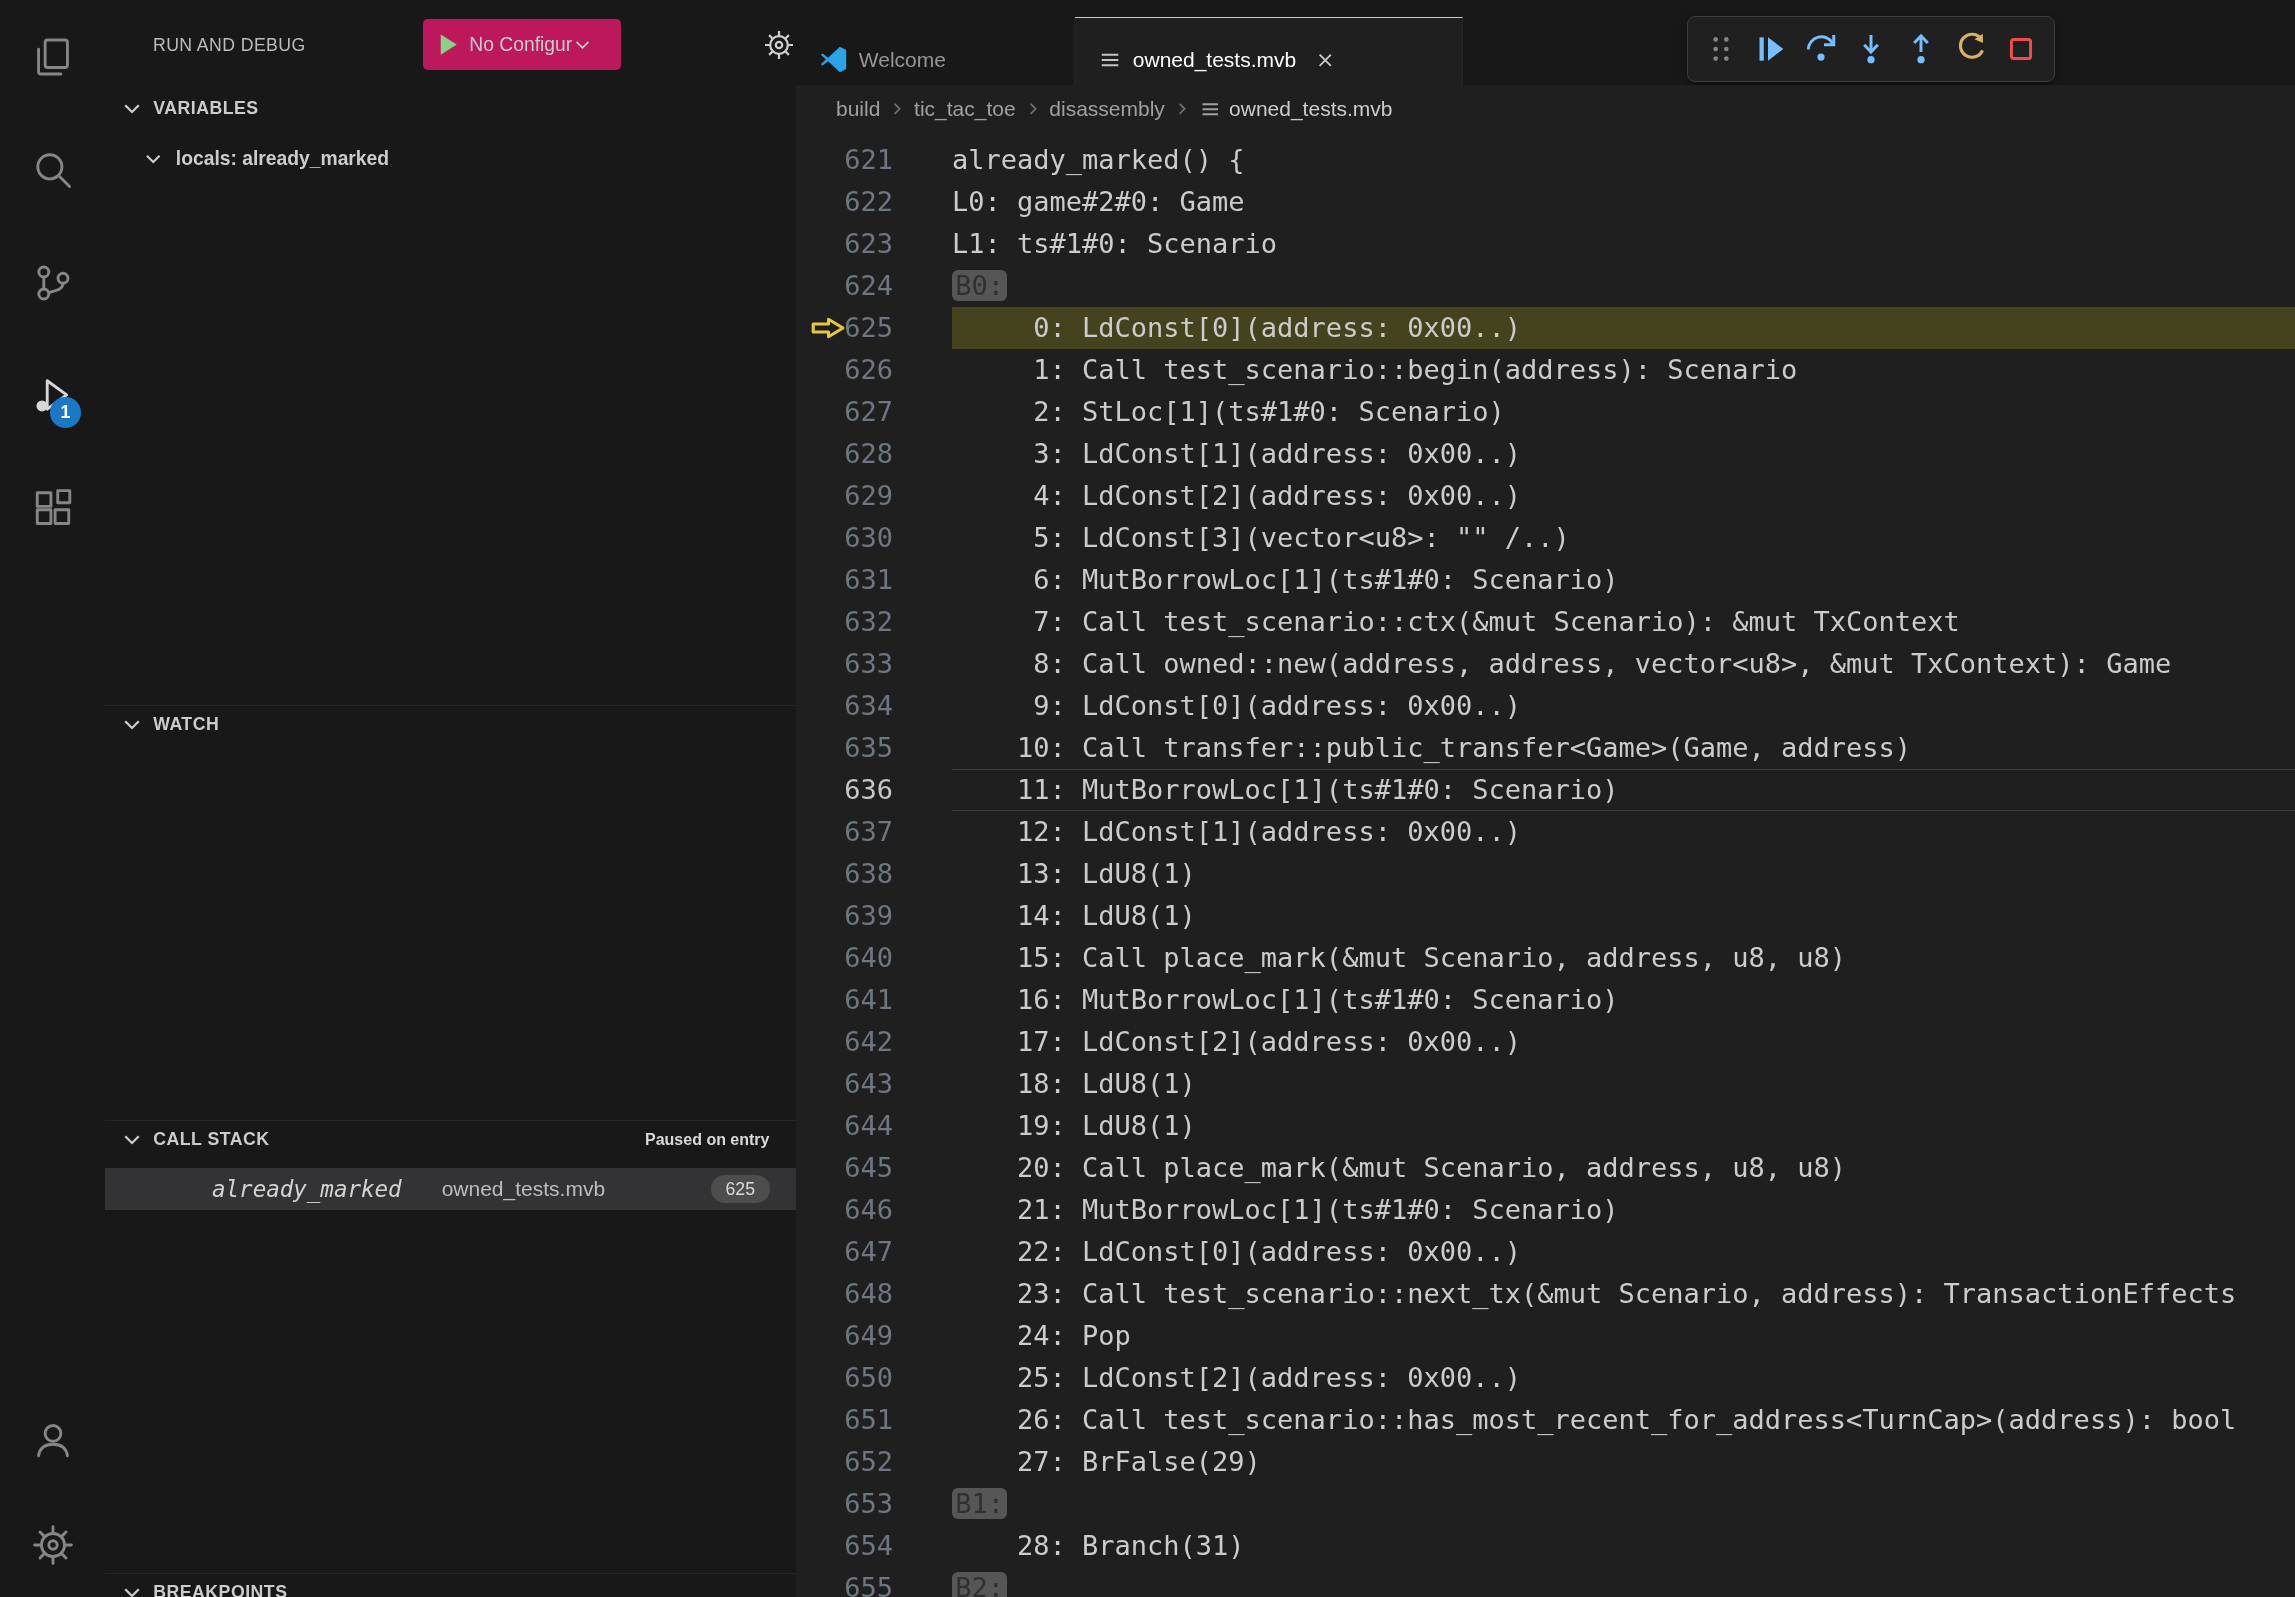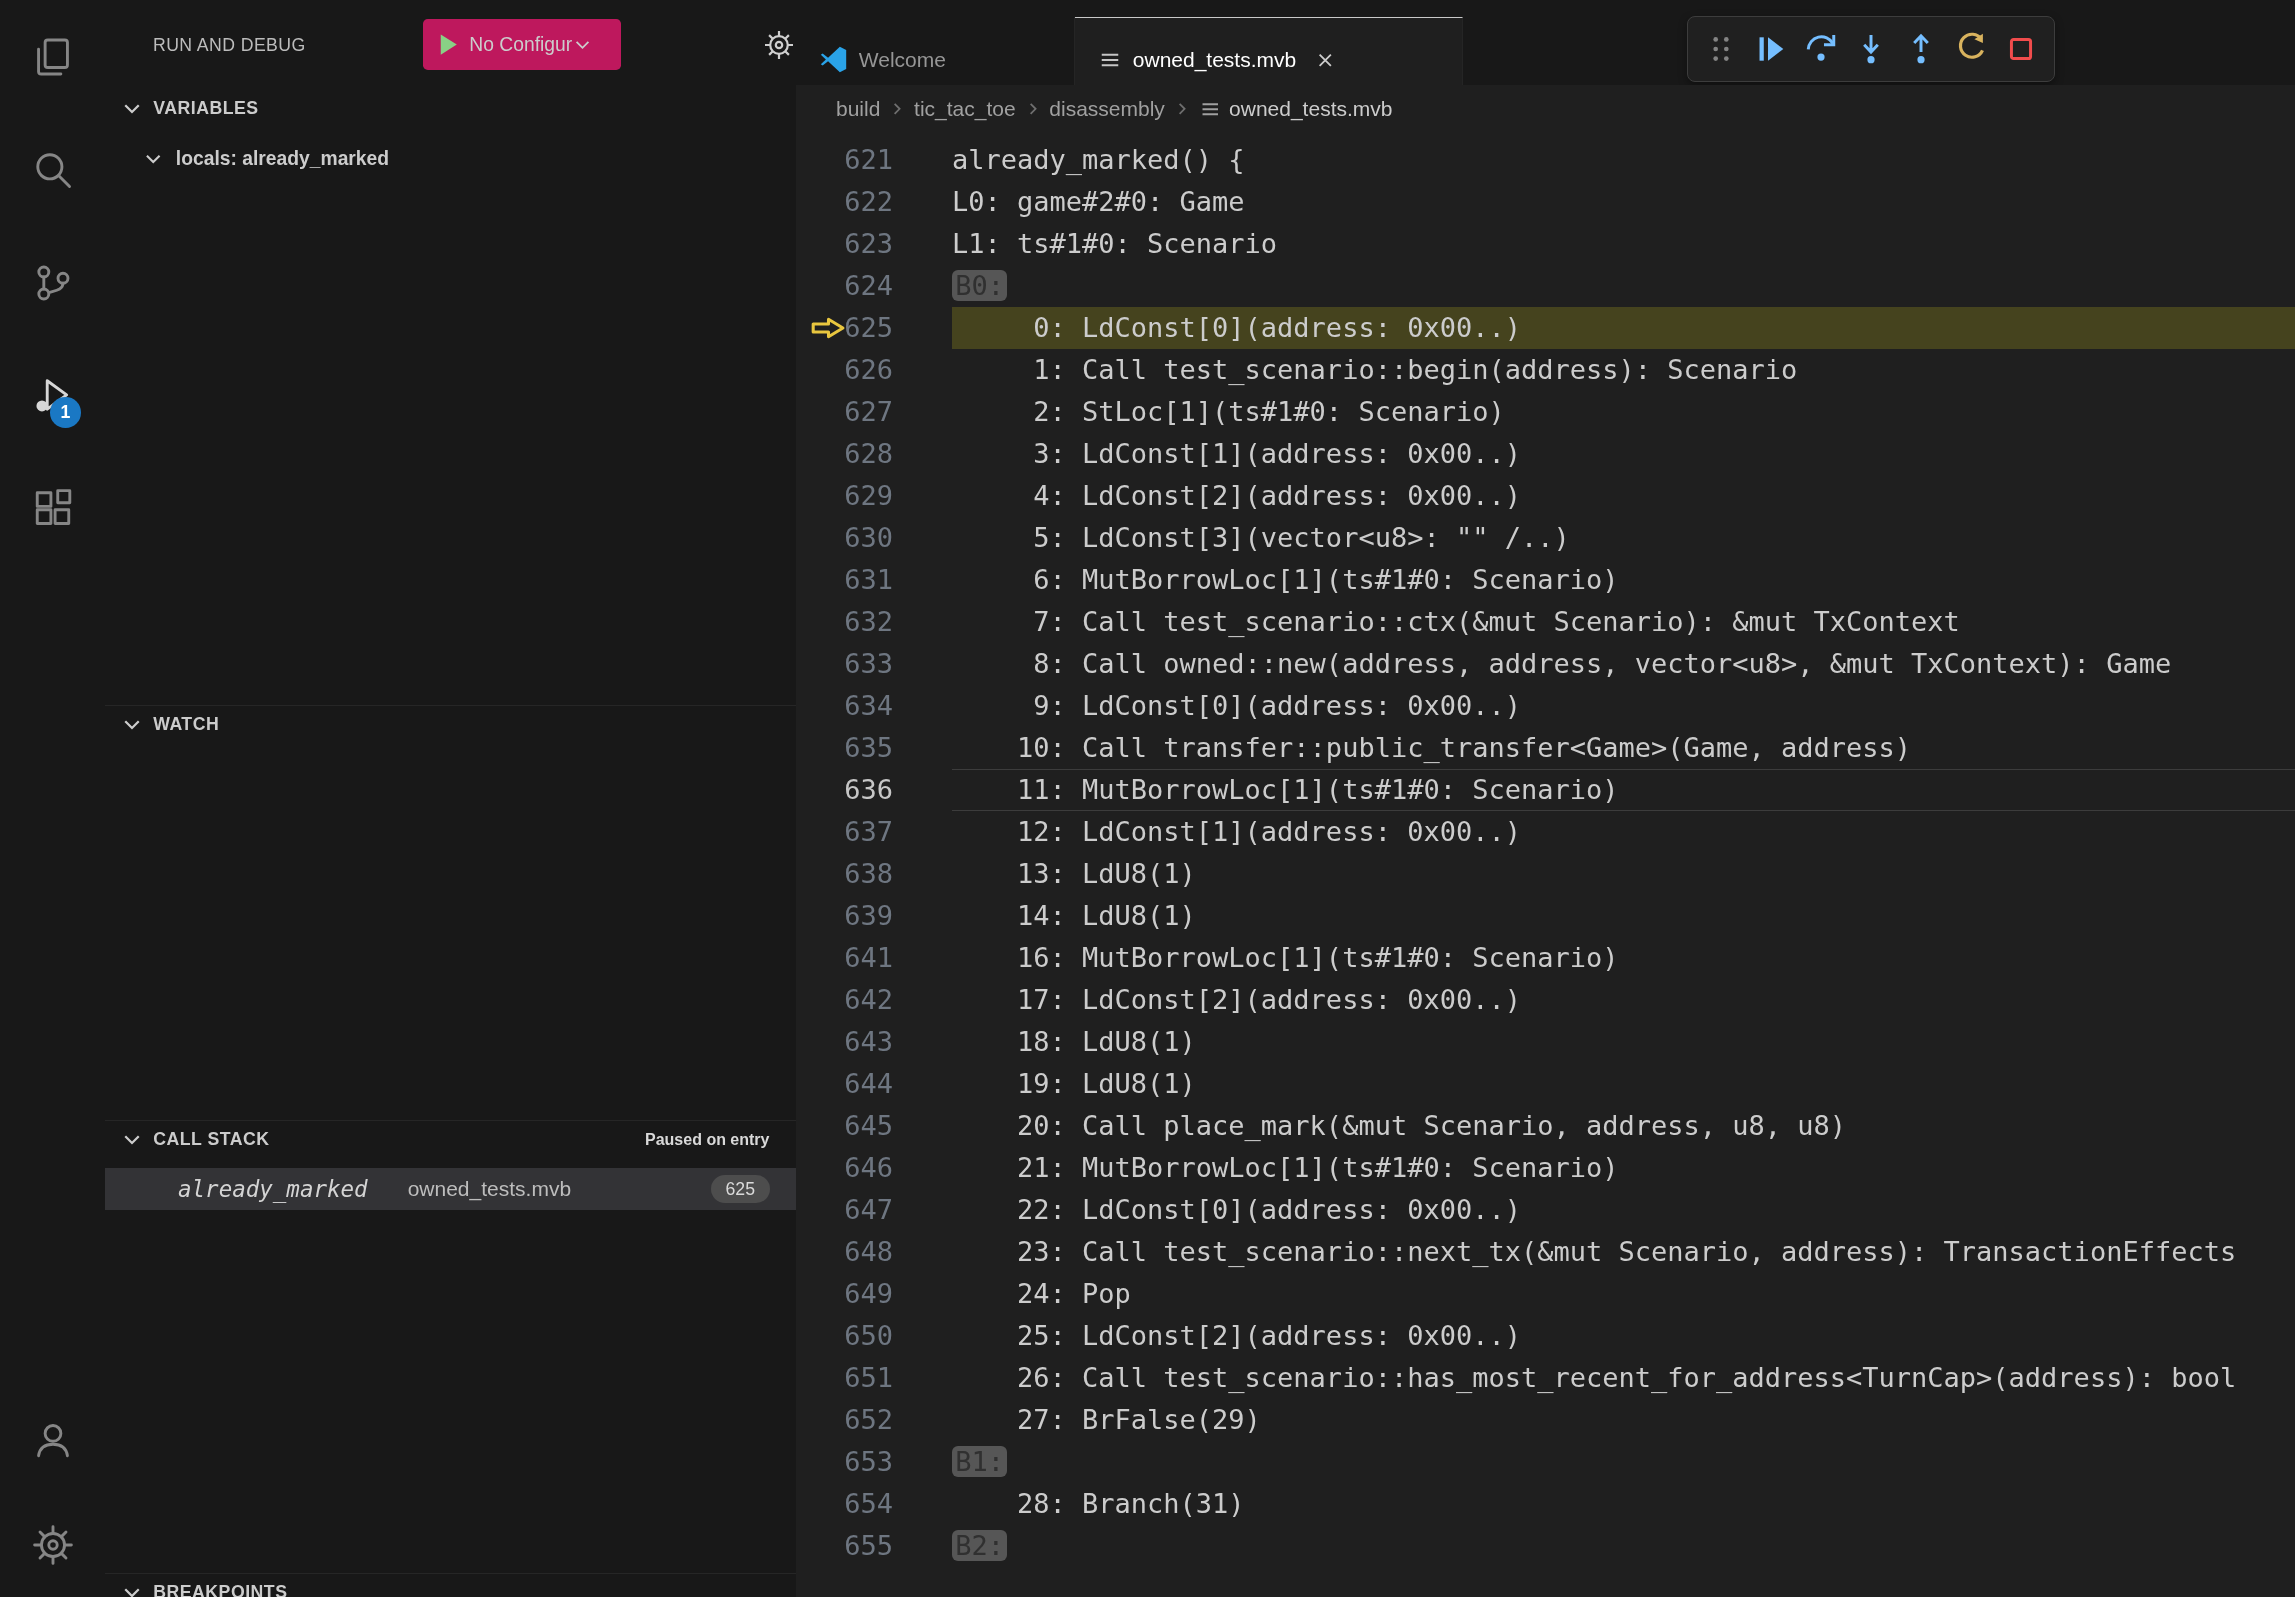--- a/index.html
+++ b/index.html
@@ -36,21 +36,21 @@
   .sec-hdr .sec-label{margin-left:9.7px;font-size:17.7px;font-weight:bold;letter-spacing:0.5px;color:#cccccc;}
   .sec-hdr.bordered{border-top:0.8px solid #262626;}
   .hdr-variables{top:90px;}
   .row-locals{position:absolute;left:0;top:138px;width:100%;height:42px;display:flex;align-items:center;cursor:pointer;}
   .row-locals .chevron{width:22.5px;height:22.5px;margin-left:37px;stroke:#cccccc;fill:none;stroke-width:1.5;flex:none;}
   .row-locals .loc-label{margin-left:11.3px;font-size:19.3px;font-weight:bold;color:#cccccc;}
   .hdr-watch{top:705px;}
   .hdr-callstack{top:1120px;}
   .cs-status{position:absolute;right:26.5px;font-size:16px;font-weight:bold;color:#d9d9d9;}
   .row-frame{position:absolute;left:0;top:1168px;width:100%;height:42px;background:#333336;display:flex;align-items:center;cursor:pointer;}
-  .frame-fn{margin-left:73px;font-family:"DejaVu Sans Mono",monospace;font-style:italic;font-size:22.5px;color:#d4d4d4;}
+  .frame-fn{margin-left:107px;font-family:"DejaVu Sans Mono",monospace;font-style:italic;font-size:22.5px;color:#d4d4d4;}
   .frame-file{margin-left:40px;font-size:21px;color:#bdbdbd;}
   .frame-line{position:absolute;right:26.5px;background:#4d4d4d;color:#dadada;font-size:17.7px;border-radius:16px;padding:3.2px 14.5px;}
   .hdr-breakpoints{top:1573px;}
 
   
   .editor{position:absolute;left:796px;top:0;width:1499px;height:100%;background:#1f1f1f;}
   .tab-bar{position:absolute;left:0;top:0;width:100%;height:85px;background:#181818;display:flex;}
   .tab{height:85px;display:flex;align-items:center;padding:0 22.5px;box-sizing:border-box;border-right:0.8px solid #252525;cursor:pointer;margin-top:17px;}
   .tab-welcome{width:279px;color:#969696;}
   .tab-active{width:388px;background:#1f1f1f;color:#ffffff;border-top:1.6px solid #c8c8c8;}
@@ -367,20 +367,24 @@
   </div>
       <div class="cl">
     <div class="ln">638</div>
     <div class="lt">    13: LdU8(1)</div>
   </div>
       <div class="cl">
     <div class="ln">639</div>
     <div class="lt">    14: LdU8(1)</div>
   </div>
       <div class="cl">
+    <div class="ln">640</div>
+    <div class="lt">    15: Call place_mark(&amp;mut Scenario, address, u8, u8)</div>
+  </div>
+      <div class="cl">
     <div class="ln">641</div>
     <div class="lt">    16: MutBorrowLoc[1](ts#1#0: Scenario)</div>
   </div>
       <div class="cl">
     <div class="ln">642</div>
     <div class="lt">    17: LdConst[2](address: 0x00..)</div>
   </div>
       <div class="cl">
     <div class="ln">643</div>
     <div class="lt">    18: LdU8(1)</div>

